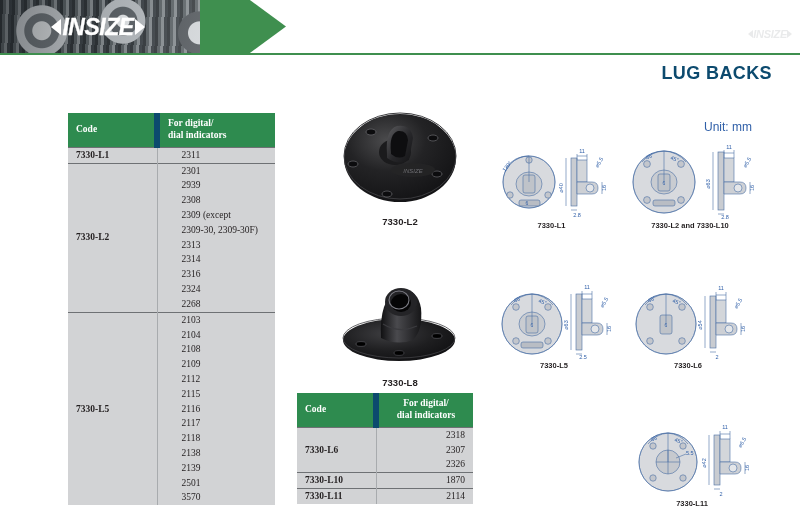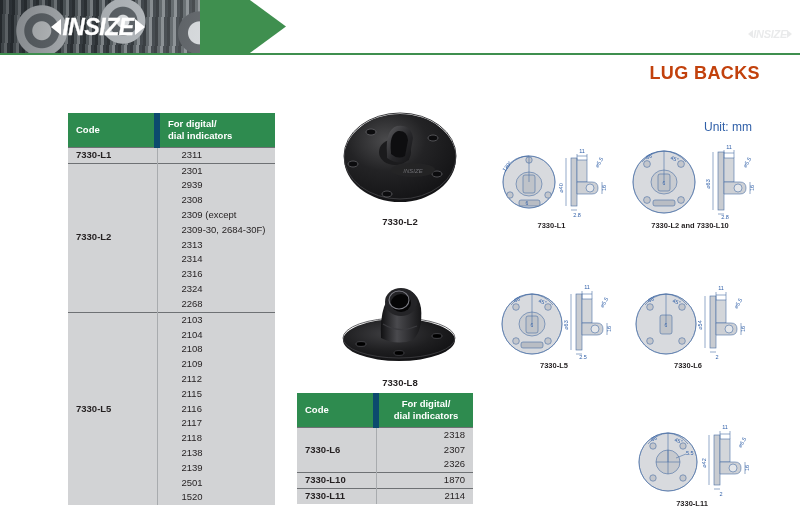--- a/index.html
+++ b/index.html
@@ -56,26 +56,26 @@
   }
   .watermark .wm-text{
     font-size:11px;font-weight:bold;font-style:italic;color:#b9bcbe;letter-spacing:-0.3px;
   }
   .watermark .wm-arrow{width:0;height:0;border-top:4px solid transparent;border-bottom:4px solid transparent;}
   .watermark .wm-arrow.left{border-right:5px solid #b9bcbe;}
   .watermark .wm-arrow.right{border-left:5px solid #b9bcbe;}
 
   
   .page-title{
-    position:absolute;right:40px;top:63px;
-    font-size:18px;font-weight:bold;letter-spacing:.4px;color:#c2410c;
+    position:absolute;right:28px;top:63px;
+    font-size:18px;font-weight:bold;letter-spacing:.4px;color:#0c4a6e;
   }
 
   
-  .tbl{position:absolute;border-collapse:collapse;background:#f97316;}
+  .tbl{position:absolute;border-collapse:collapse;background:#f97316;font-family:Liberation Serif, serif;}
   .tbl th{
     background:#2e8b4f;color:#ffffff;font-size:9.5px;font-weight:bold;
     text-align:left;padding:5px 8px;line-height:1.25;vertical-align:middle;
   }
   .tbl td{
     font-size:9.5px;color:#231f20;padding:1px 8px;line-height:1.35;
     background:#d2d3d5;vertical-align:middle;
   }
   .tbl td.code{font-weight:bold;text-align:left;}
   .tbl .sep-top{border-top:1.4px solid #6e7174;}
@@ -160,21 +160,21 @@
     <tr>
         <td class="colsep">2939</td>
       </tr>
     <tr>
         <td class="colsep">2308</td>
       </tr>
     <tr>
         <td class="colsep">2309 (except</td>
       </tr>
     <tr>
-        <td class="colsep">2309-30, 2684-30F)</td>
+        <td class="colsep">2309-30, 2309-30F)</td>
       </tr>
     <tr>
         <td class="colsep">2313</td>
       </tr>
     <tr>
         <td class="colsep">2314</td>
       </tr>
     <tr>
         <td class="colsep">2316</td>
       </tr>
@@ -216,21 +216,21 @@
     <tr>
         <td class="colsep">2138</td>
       </tr>
     <tr>
         <td class="colsep">2139</td>
       </tr>
     <tr>
         <td class="colsep">2501</td>
       </tr>
     <tr>
-        <td class="colsep">1520</td>
+        <td class="colsep">3570</td>
       </tr>
   </tbody>
 </table>
 
 <table class="tbl" id="table-second">
   <thead>
     <tr>
       <th class="c1">Code</th>
       <th class="thsep" style="text-align:center;">
         <span>For digital/</span><br>

